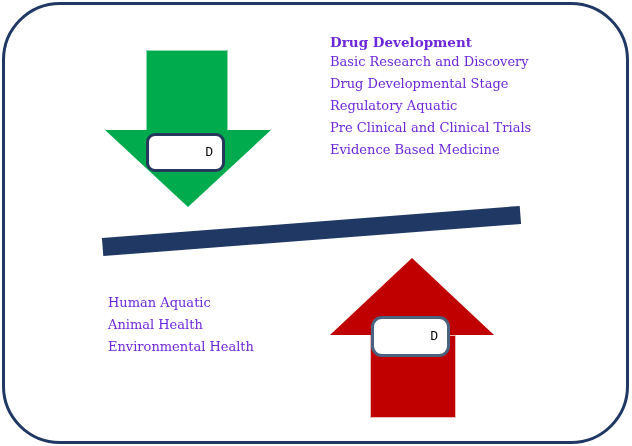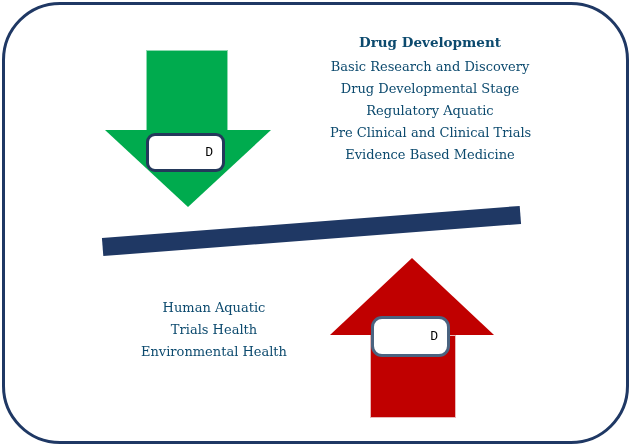--- a/index.html
+++ b/index.html
@@ -123,40 +123,39 @@
     width: 419px;
     height: 18px;
     background: #1F3864;
     transform: rotate(-4.4deg);
     transform-origin: 50% 50%;
   }
 
   
   .text-block {
     position: absolute;
-    text-align: center;
-    color: #0c4a6e;
+    text-align: left;
+    color: #6d28d9;
   }
   .tb-top {
     left: 330px;
     top: 34px;
     width: 200px;
   }
   .tb-bottom {
     left: 108px;
     top: 292px;
     width: 212px;
   }
   .tb-title {
     font-weight: bold;
     font-size: 13.5px;
     line-height: 17px;
   }
   .tb-items {
-    margin-top: 5px;
   }
   .tb-item {
     display: block;
     font-size: 13px;
     line-height: 22px;
     white-space: nowrap;
   }
 </style>
 </head>
 <body>
@@ -185,21 +184,21 @@
       <span class="tb-item">Pre Clinical and Clinical Trials</span>
       <span class="tb-item">Evidence Based Medicine</span>
     </div>
   </div>
 
   <div class="seesaw"></div>
 
   <div class="text-block tb-bottom">
     <div class="tb-items">
       <span class="tb-item">Human Aquatic</span>
-      <span class="tb-item">Trials Health</span>
+      <span class="tb-item">Animal Health</span>
       <span class="tb-item">Environmental Health</span>
     </div>
   </div>
 
   <div class="red-arrow">
     <div class="arrow-head"></div>
     <div class="arrow-body"></div>
   </div>
 
   <div class="d-box d-box-red">

